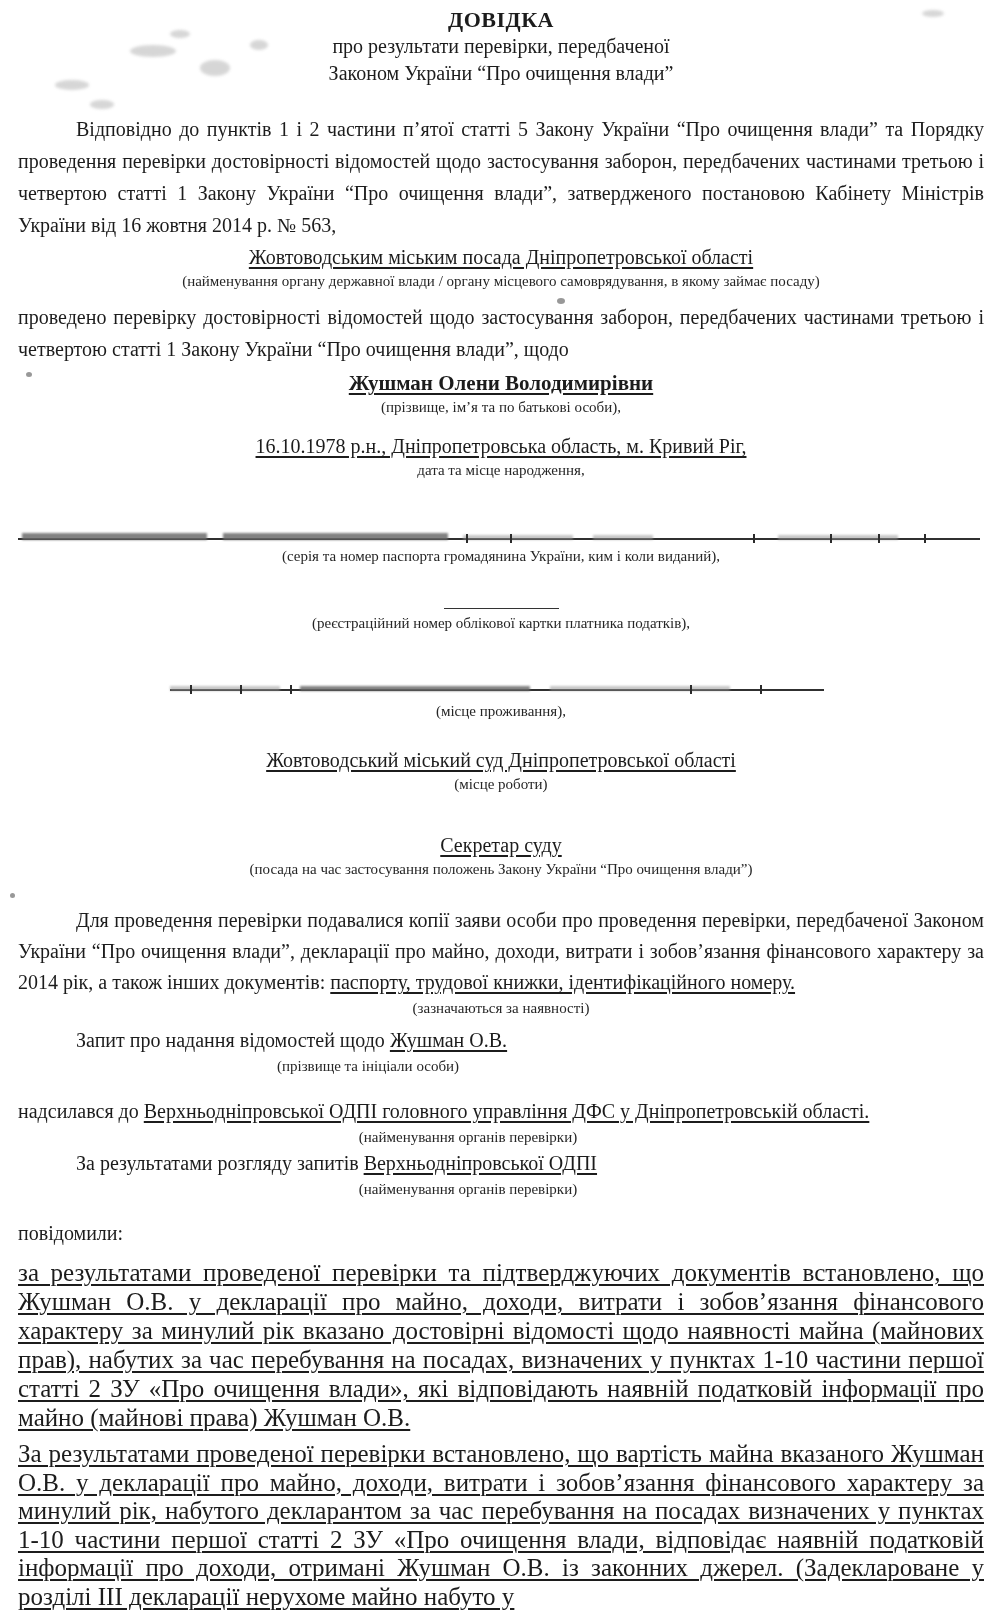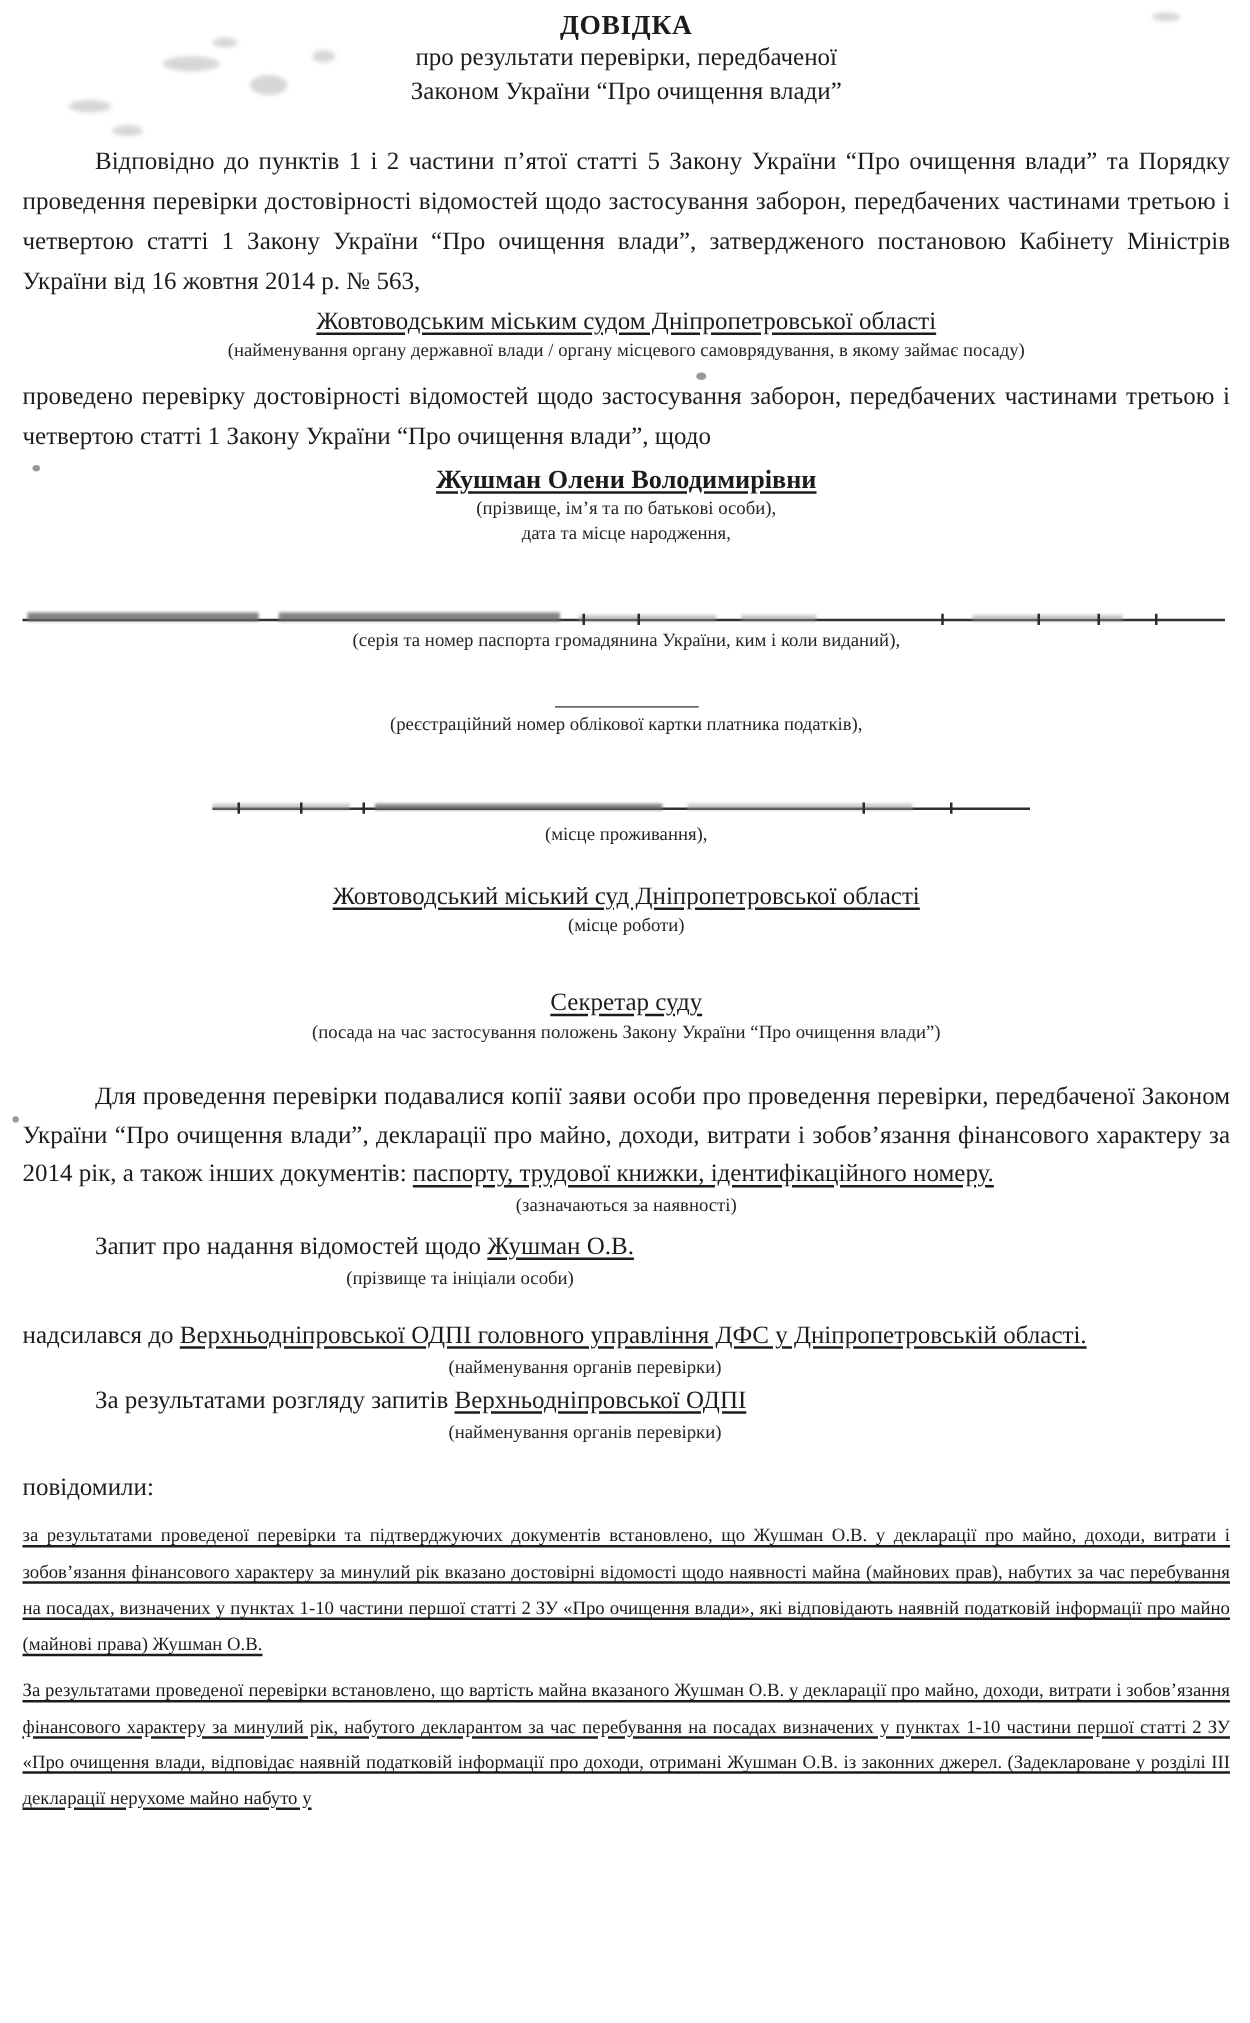--- a/index.html
+++ b/index.html
@@ -8,21 +8,21 @@
     width:1000px;height:1618px;
     overflow:hidden;
     background:#ffffff;
     color:#1c1c1c;
     font-family:"Liberation Serif", serif;
     -webkit-font-smoothing:antialiased;
   }
   .inner{padding:0 16px 0 18px;}
   p{margin:0;}
   .t{font-size:20px;line-height:32px;}
-  .sm{font-size:15px;line-height:29px;}
+  .sm{font-size:25px;line-height:29px;}
   .j{text-align:justify;}
   .c{text-align:center;}
   .b{font-weight:bold;}
   .u{text-decoration:underline;text-underline-offset:3px;text-decoration-thickness:1.5px;}
   .cap{font-size:15px;line-height:20px;color:#262626;}
   .indent{text-indent:58px;}
   .title{font-size:22px;line-height:27px;letter-spacing:.5px;}
   .subtitle{font-size:20px;line-height:27px;}
   .head20{font-size:20px;line-height:27px;}
   .name21{font-size:21px;line-height:28px;}
@@ -59,28 +59,29 @@
   <div class="speck dark" style="left:26px;top:372px;width:6px;height:5px;"></div>
 
   <div class="inner">
 
     <p class="c b title" style="margin-top:6px">ДОВІДКА</p>
     <p class="c subtitle">про результати перевірки, передбаченої</p>
     <p class="c subtitle">Законом України “Про очищення влади”</p>
 
     <p class="t j indent" style="margin-top:26px">Відповідно до пунктів 1 і 2 частини п’ятої статті 5 Закону України “Про очищення влади” та Порядку проведення перевірки достовірності відомостей щодо застосування заборон, передбачених частинами третьою і четвертою статті 1 Закону України “Про очищення влади”, затвердженого постановою Кабінету Міністрів України від 16 жовтня 2014 р. № 563,</p>
 
-    <p class="c head20 u" style="margin-top:3px">Жовтоводським міським судом Дніпропетровської області</p>
+    <p class="c head20 u" style="margin-top:3px">Жовтоводським міським посада Дніпропетровської області</p>
     <p class="c cap">(найменування органу державної влади / органу місцевого самоврядування, в якому займає посаду)</p>
 
     <p class="t j" style="margin-top:10px">проведено перевірку достовірності відомостей щодо застосування заборон, передбачених частинами третьою і четвертою статті 1 Закону України “Про очищення влади”, щодо</p>
 
     <p class="c b name21 u" style="margin-top:4px">Жушман Олени Володимирівни</p>
     <p class="c cap">(прізвище, ім’я та по батькові особи),</p>
 
+    <p class="c head20 u" style="margin-top:16px">16.10.1978 р.н., Дніпропетровська область, м. Кривий Ріг,</p>
     <p class="c cap">дата та місце народження,</p>
 
     <div class="redact" style="margin-top:50px;margin-right:4px;">
       <span class="base"></span>
       <span class="smudge" style="left:4px;width:185px;"></span>
       <span class="smudge" style="left:205px;width:225px;"></span>
       <span class="smudge light" style="left:445px;width:110px;"></span>
       <span class="smudge light" style="left:575px;width:60px;"></span>
       <span class="smudge light" style="left:760px;width:120px;"></span>
       <span class="tick" style="left:448px;"></span>

